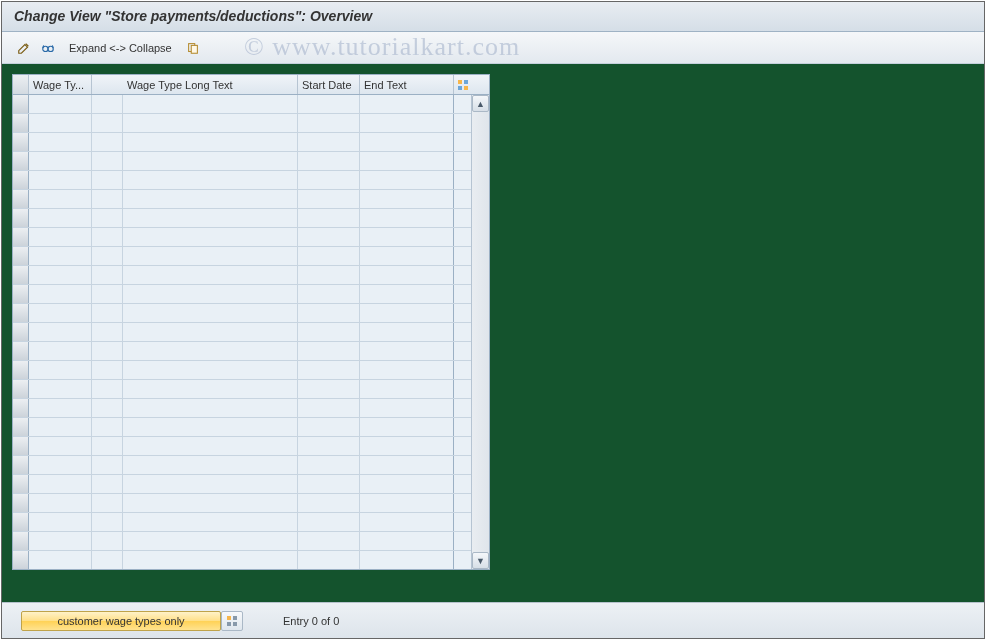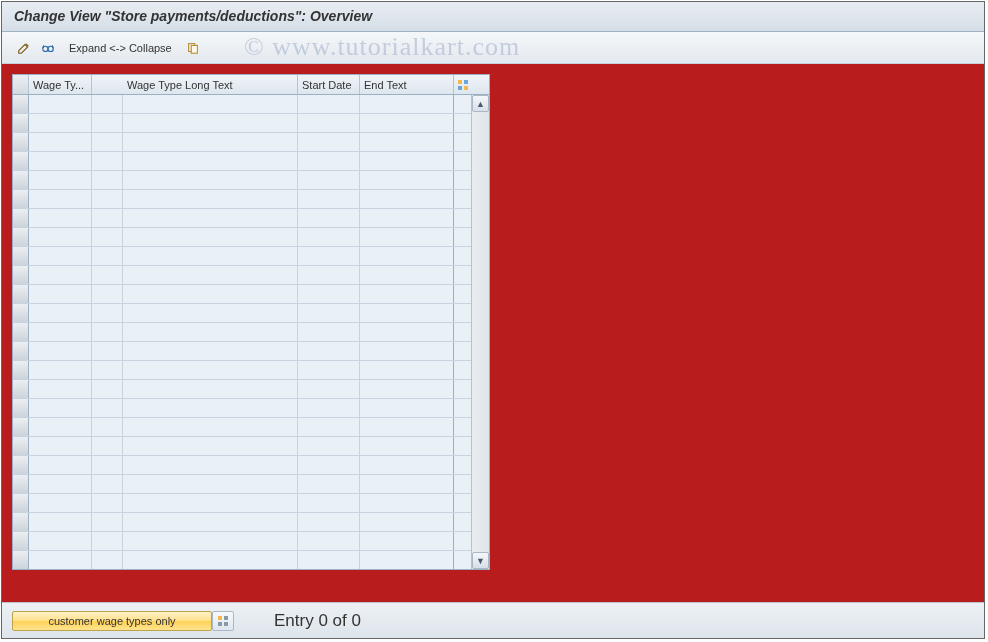--- a/index.html
+++ b/index.html
@@ -35,21 +35,21 @@
     border-radius: 3px;
     cursor: pointer;
     color: #333;
   }
   .tb-btn.text { padding: 0 8px; font-size: 11px; color: #333; }
 
   
   .content {
     position: absolute;
     top: 62px; left: 0; right: 0; bottom: 36px;
-    background: #b91c1c;
+    background: #14532d;
     padding: 10px 6px 6px 10px;
   }
 
   
   .grid-wrap {
     width: 478px;
     height: 496px;
     background: #fff;
     position: relative;
     border: 1px solid #9bb0c4;
@@ -149,21 +149,21 @@
 
   
   .bottom-bar {
     position: absolute;
     left: 0; right: 0; bottom: 0;
     height: 36px;
     background: linear-gradient(to bottom,#edf1f5 0%,#dde4eb 100%);
     border-top: 1px solid #b7c2cd;
     display: flex;
     align-items: center;
-    padding: 0 10px;
+    padding: 0 19px;
   }
   .yellow-btn {
     height: 20px;
     min-width: 200px;
     background: linear-gradient(to bottom,#fff2c8 0%,#ffe08a 48%,#ffd257 52%,#ffe38f 100%);
     border: 1px solid #bfa34a;
     border-radius: 2px;
     display:flex; align-items:center; justify-content:center;
     font-size: 11px; color:#333;
     cursor:pointer;
@@ -192,21 +192,21 @@
     border:1px solid #aab8c6;
     border-radius:2px;
     color:#8a8a8a;
     font-size:11px;
     display:flex; align-items:center;
     padding:0 10px;
     cursor:default;
   }
   .entry-text {
     margin-left: 40px;
-    font-size:17px;
+    font-size:11px;
     color:#333;
   }
 
   
   .watermark {
     position:absolute;
     top: 30px; left: 242px;
     font-size:26px;
     letter-spacing: 1px;
     color: rgba(160,175,200,0.55);

